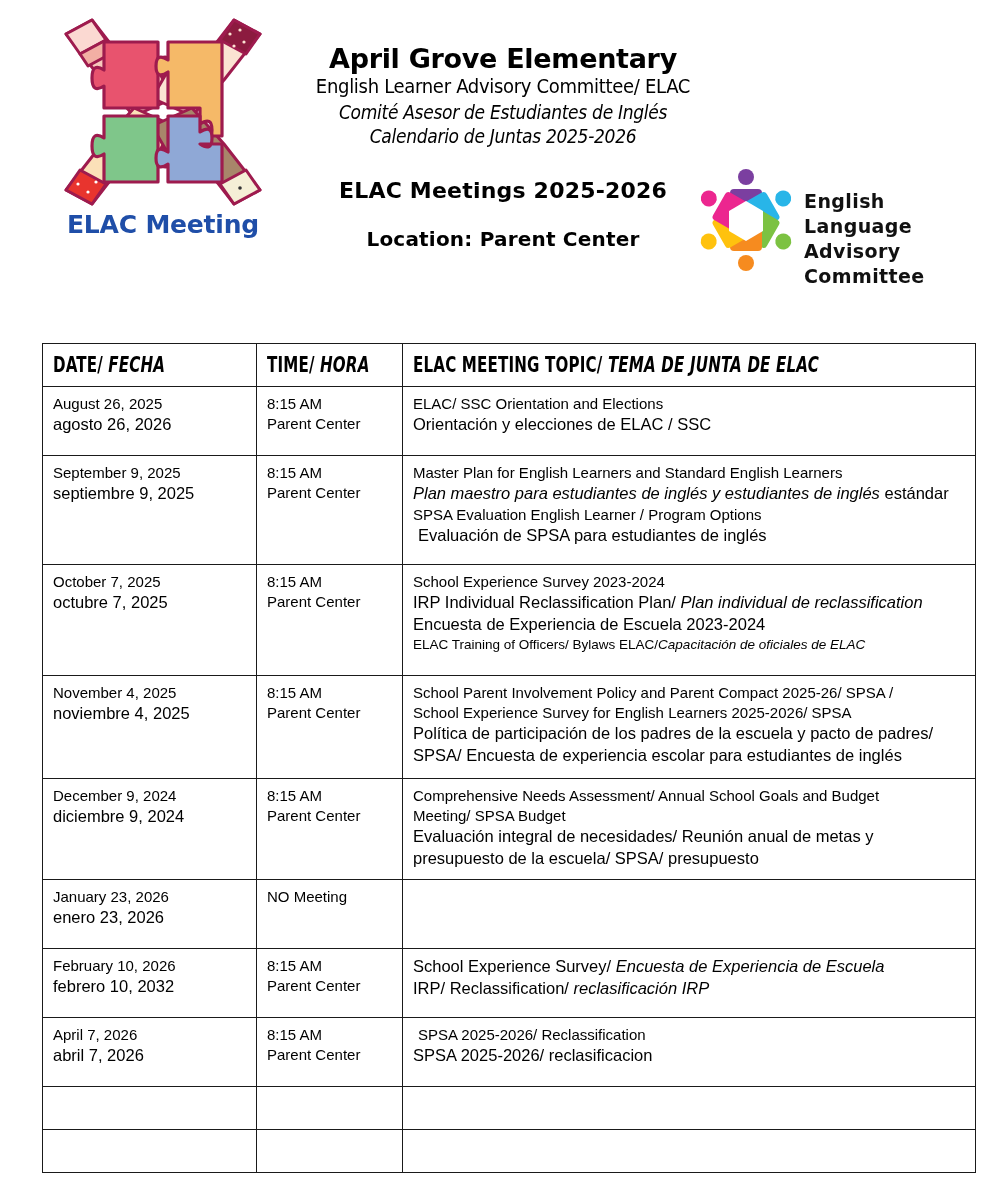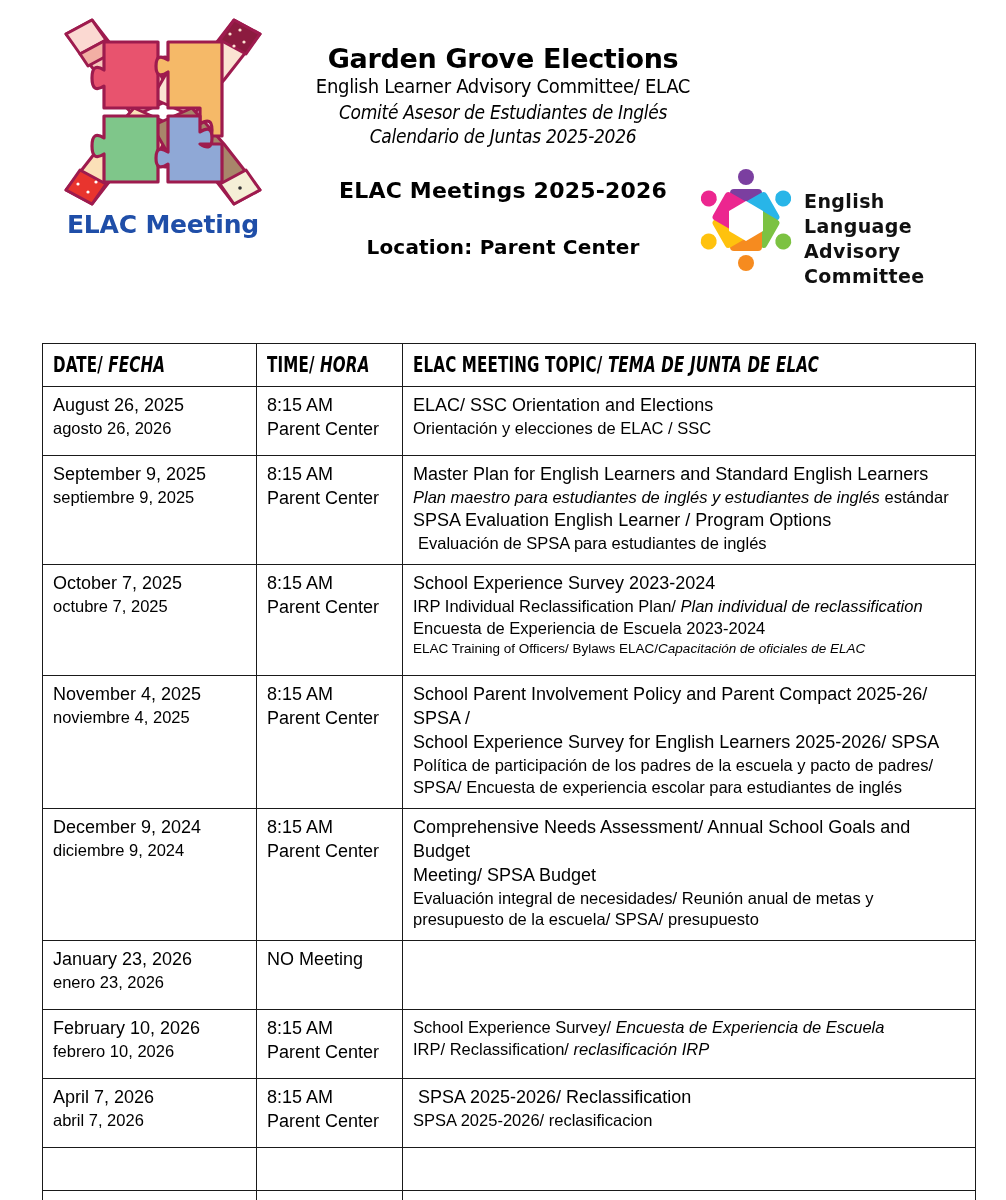--- a/index.html
+++ b/index.html
@@ -69,21 +69,21 @@
   }
   .sub-line.italic { font-style: italic; font-size: 19px; }
   #meetings-line {
     margin-top: 30px;
     font-family: "DejaVu Sans", sans-serif;
     font-weight: bold;
     font-size: 22px;
     letter-spacing: 0.2px;
   }
   #location-line {
-    margin-top: 32px;
+    margin-top: 24px;
     font-family: "DejaVu Sans", sans-serif;
     font-weight: bold;
     font-size: 20px;
     letter-spacing: 0.2px;
   }
 
   
   #elac-committee-logo {
     position: absolute;
     left: 686px;
@@ -135,21 +135,21 @@
     font-stretch: condensed;
     transform: scaleX(0.80);
     transform-origin: left center;
     display: inline-block;
     white-space: nowrap;
     letter-spacing: 0.2px;
   }
   .hdr-text i { font-style: italic; }
 
   .cell-en {
-    font-size: 18px;
+    font-size: 15px;
     line-height: 1.33;
     font-family: "Liberation Sans", sans-serif;
   }
   .cell-es {
     font-size: 16.5px;
     line-height: 1.33;
     font-family: "Liberation Sans", sans-serif;
   }
   .cell-es.upright { font-style: normal; }
   .cell-small {
@@ -217,21 +217,21 @@
         <path d="M56 30 L110 30 L110 48 Q122 40 122 54 Q122 68 110 60 L110 96 L56 96 L56 74 Q44 82 44 66 Q44 50 56 58 Z" fill="#E8536E"></path>
         <path d="M174 30 L120 30 L120 48 Q108 40 108 54 Q108 68 120 60 L120 96 L152 96 L152 112 Q164 104 164 118 Q164 132 152 124 L174 124 Z" fill="#F5B968"></path>
         <path d="M56 170 L110 170 L110 152 Q122 160 122 146 Q122 132 110 140 L110 104 L56 104 L56 126 Q44 118 44 134 Q44 150 56 142 Z" fill="#7FC68A"></path>
         <path d="M174 170 L120 170 L120 152 Q108 160 108 146 Q108 132 120 140 L120 104 L152 104 L152 120 Q164 112 164 126 Q164 140 152 132 L174 132 Z" fill="#8FA8D6"></path>
       </g>
     </svg>
     <div id="elac-logo-caption">ELAC Meeting</div>
   </div>
 
   <div id="title-block">
-    <div id="school-name">Garden Grove Elections</div>
+    <div id="school-name">April Grove Elementary</div>
     <div class="sub-line">English Learner Advisory Committee/ ELAC</div>
     <div class="sub-line italic">Comité Asesor de Estudiantes de Inglés</div>
     <div class="sub-line italic">Calendario de Juntas 2025-2026</div>
     <div id="meetings-line">ELAC  Meetings 2025-2026</div>
     <div id="location-line">Location: Parent Center</div>
   </div>
 
   <div id="elac-committee-logo">
     <svg id="committee-figures" width="104" height="110" viewBox="0 0 104 110">
       <g>
@@ -379,21 +379,21 @@
           <div class="cell-es">enero 23, 2026</div>
         </td>
         <td>
           <div class="cell-en">NO Meeting</div>
         </td>
         <td></td>
       </tr>
       <tr class="row-h-7">
         <td>
           <div class="cell-en">February 10, 2026</div>
-          <div class="cell-es">febrero 10, 2026</div>
+          <div class="cell-es">febrero 10, 2032</div>
         </td>
         <td>
           <div class="cell-en">8:15 AM</div>
           <div class="cell-en">Parent Center</div>
         </td>
         <td>
           <div class="mixed"><span>School Experience Survey/ </span><i>Encuesta de Experiencia de Escuela</i></div>
           <div class="mixed"><span>IRP/ Reclassification/ </span><i>reclasificación IRP</i></div>
         </td>
       </tr>

